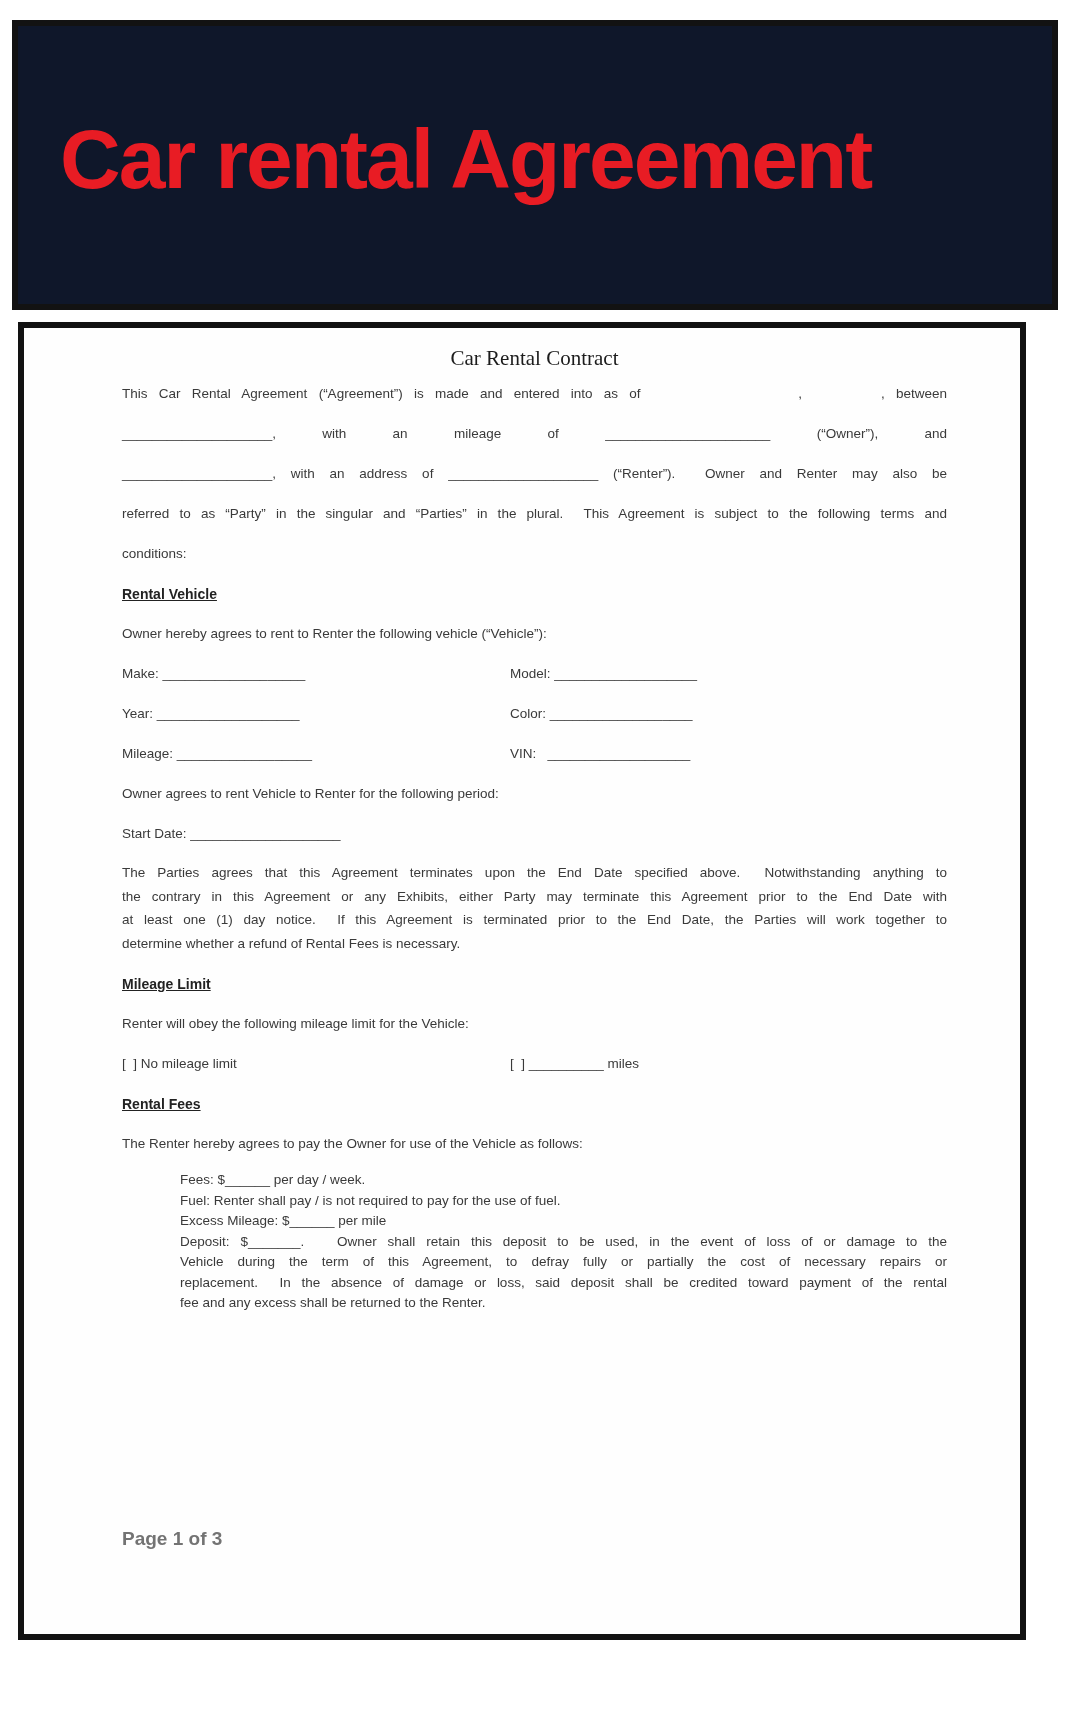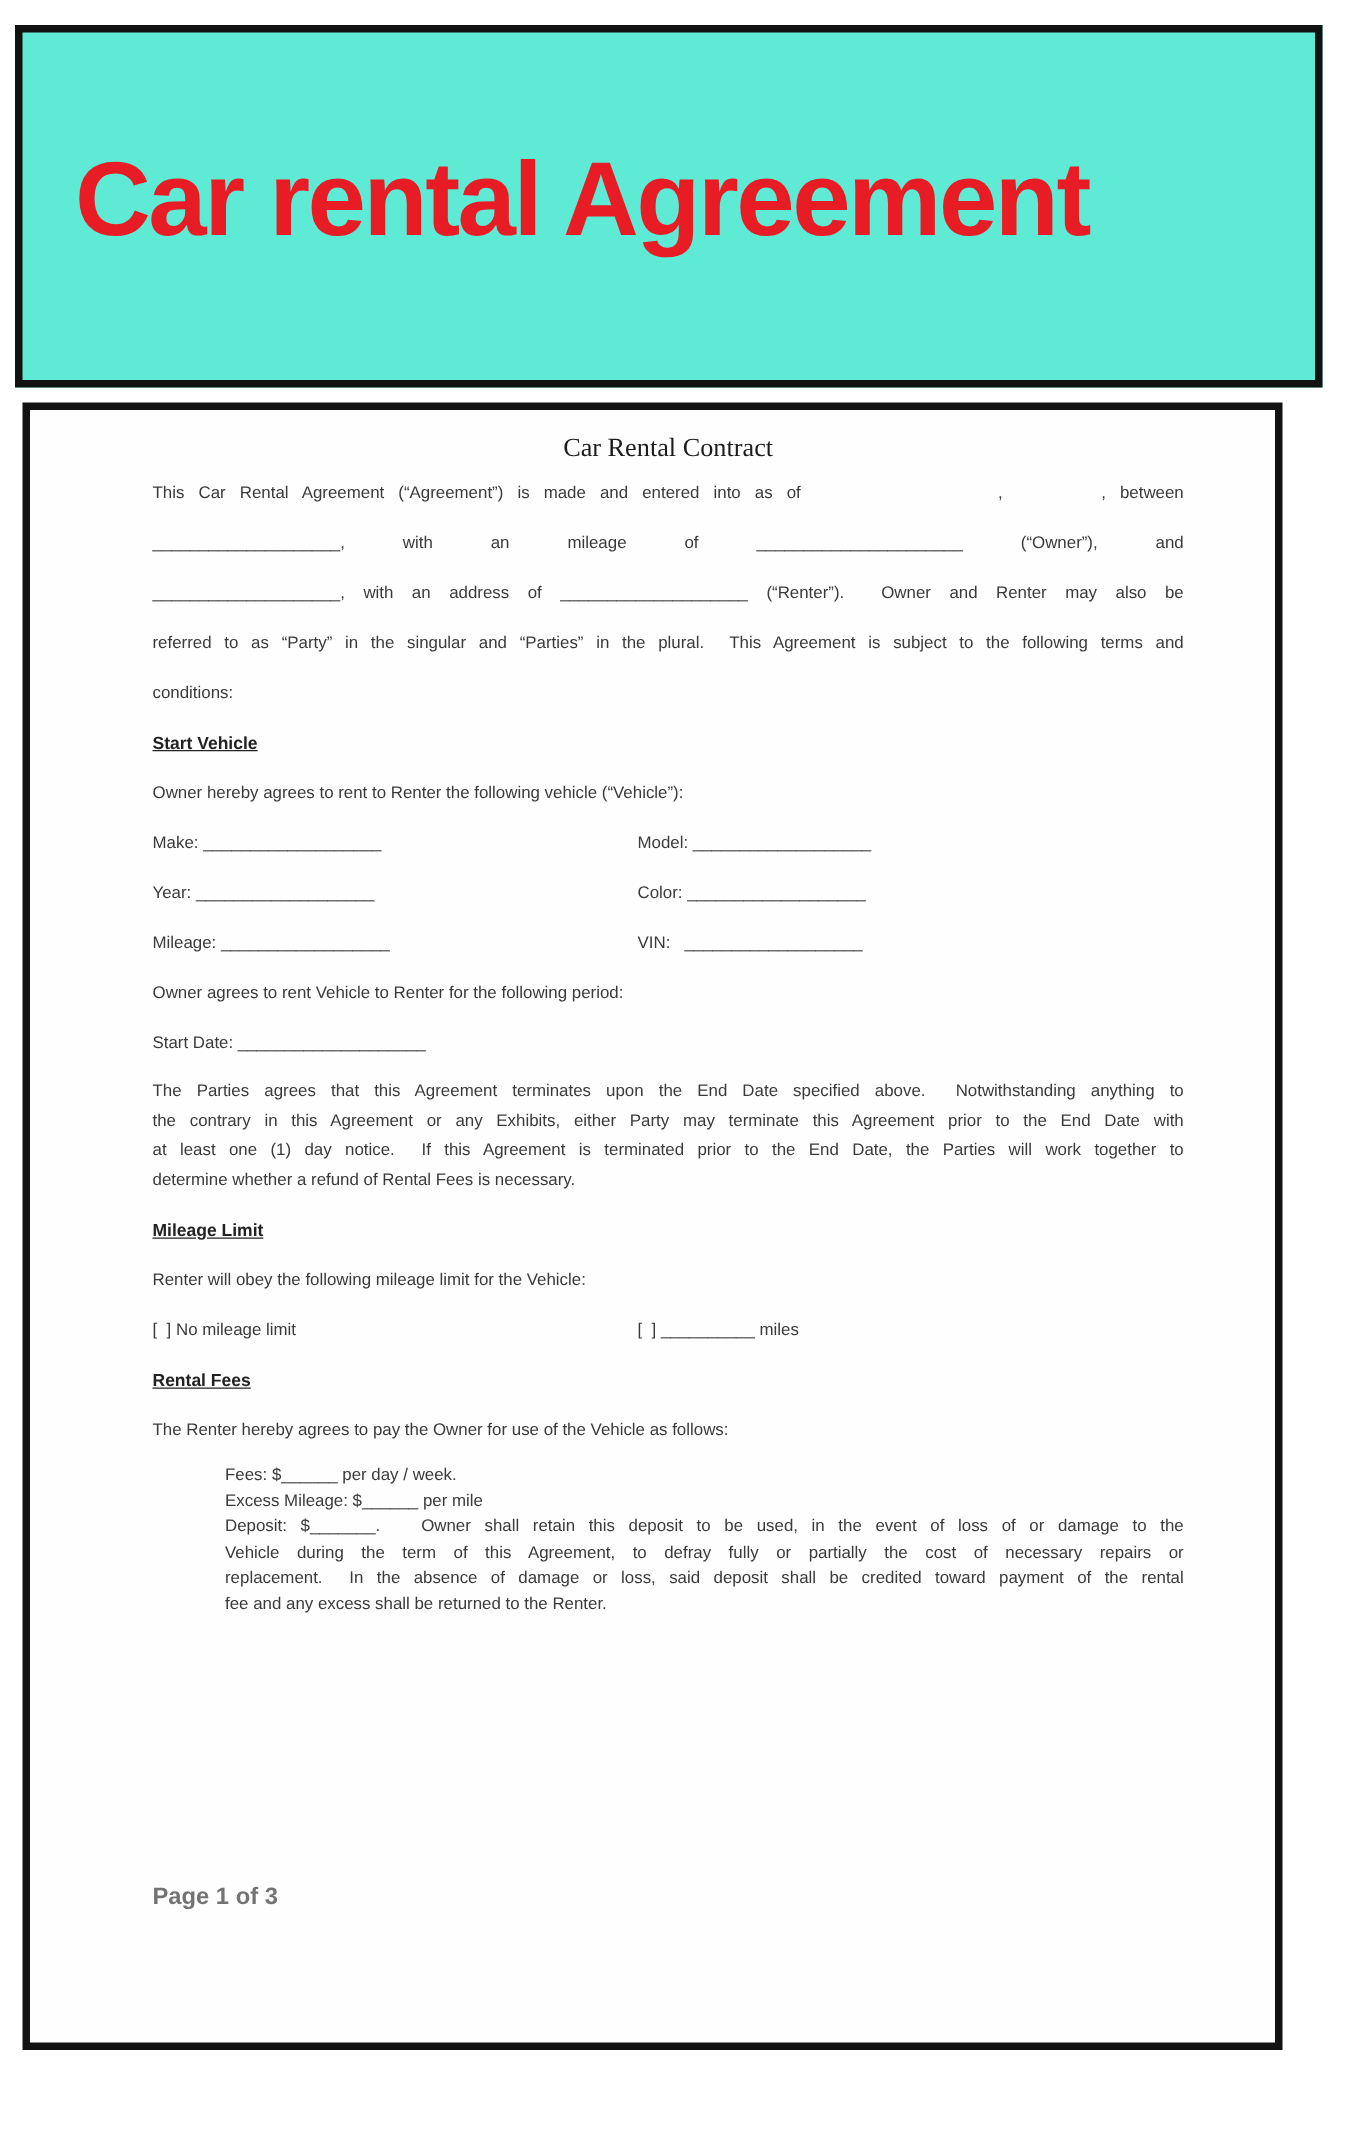--- a/index.html
+++ b/index.html
@@ -8,21 +8,21 @@
     width: 1080px; height: 1720px;
     position: relative;
     font-family: "Liberation Sans", sans-serif;
     color: #333;
   }
   .banner-box {
     position: absolute;
     left: 12px; top: 20px;
     width: 1046px; height: 290px;
     border: 6px solid #121212;
-    background: #5eead4;
+    background: #0f172a;
     display: flex; align-items: center;
   }
   .banner-title {
     padding-left: 42px;
     font-family: "Liberation Sans", sans-serif;
     font-weight: 800;
     font-size: 84px;
     letter-spacing: -2px;
     color: #e81c24;
     white-space: nowrap;
@@ -89,21 +89,21 @@
 
     <div>
       <div class="l40 just">This Car Rental Agreement (“Agreement”) is made and entered into as of &nbsp;&nbsp;&nbsp;&nbsp;&nbsp;&nbsp;&nbsp;&nbsp;&nbsp;&nbsp;&nbsp;&nbsp; , &nbsp;&nbsp;&nbsp;&nbsp;&nbsp; , between</div>
       <div class="l40 just">____________________, with an mileage of ______________________ (“Owner”), and</div>
       <div class="l40 just">____________________, with an address of ____________________ (“Renter”).&nbsp; Owner and Renter may also be</div>
       <div class="l40 just">referred to as “Party” in the singular and “Parties” in the plural.&nbsp; This Agreement is subject to the following terms and</div>
       <div class="l40">conditions:</div>
     </div>
 
     <div>
-      <div class="sec-heading">Start Vehicle</div>
+      <div class="sec-heading">Rental Vehicle</div>
       <div class="l40">Owner hereby agrees to rent to Renter the following vehicle (“Vehicle”):</div>
       <div class="frow">
         <div class="fcell-left">Make: ___________________</div>
         <div class="fcell-right">Model: ___________________</div>
       </div>
       <div class="frow">
         <div class="fcell-left">Year: ___________________</div>
         <div class="fcell-right">Color: ___________________</div>
       </div>
       <div class="frow">
@@ -132,20 +132,21 @@
         <div class="fcell-left">[&nbsp;&nbsp;] No mileage limit</div>
         <div class="fcell-right">[&nbsp;&nbsp;] __________ miles</div>
       </div>
     </div>
 
     <div>
       <div class="sec-heading">Rental Fees</div>
       <div class="l40">The Renter hereby agrees to pay the Owner for use of the Vehicle as follows:</div>
       <div class="fees-block">
         <div>Fees: $______ per day / week.</div>
+        <div>Fuel: Renter shall pay / is not required to pay for the use of fuel.</div>
         <div>Excess Mileage: $______ per mile</div>
         <div class="just">Deposit: $_______.&nbsp;&nbsp; Owner shall retain this deposit to be used, in the event of loss of or damage to the</div>
         <div class="just">Vehicle during the term of this Agreement, to defray fully or partially the cost of necessary repairs or</div>
         <div class="just">replacement.&nbsp; In the absence of damage or loss, said deposit shall be credited toward payment of the rental</div>
         <div>fee and any excess shall be returned to the Renter.</div>
       </div>
     </div>
 
     <div class="doc-footer">Page 1 of 3</div>
   </div>

